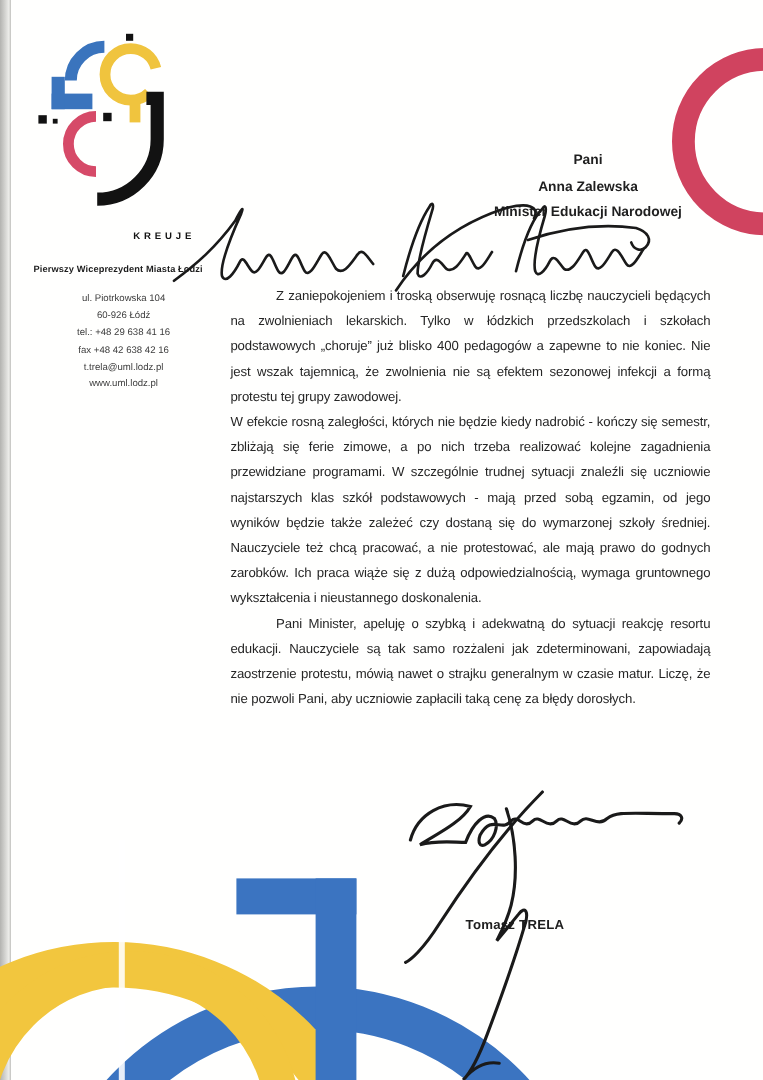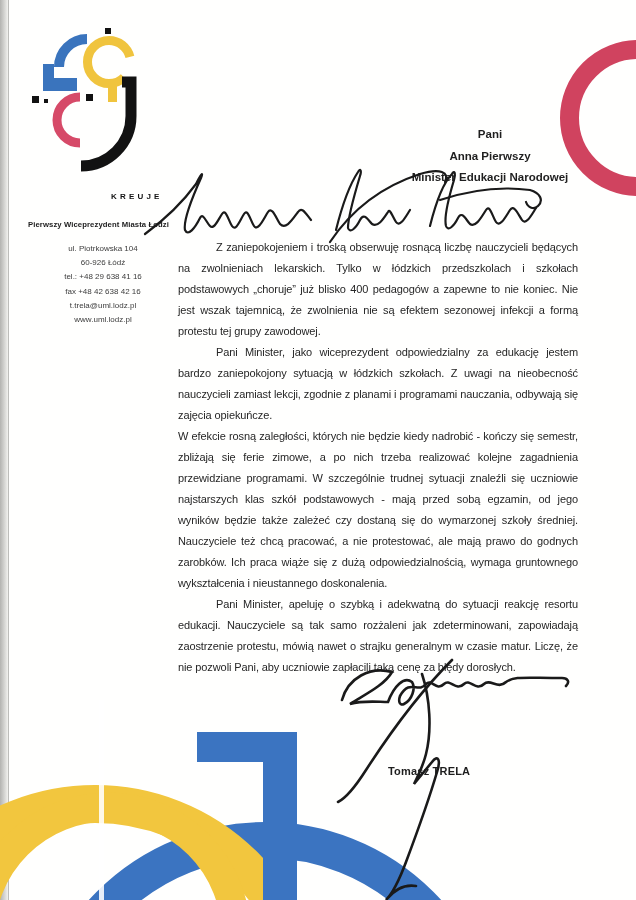--- a/index.html
+++ b/index.html
@@ -36,21 +36,21 @@
     position:absolute;left:28px;top:242px;width:150px;
     font-size:8px;line-height:14.2px;color:#3c3c3c;text-align:center;
   }
   
   .recipient{
     position:absolute;left:375px;top:124px;width:230px;
     font-size:11.5px;font-weight:bold;line-height:21.5px;color:#1f1f1f;text-align:center;
   }
   
   .letter-body{
-    position:absolute;left:178px;top:237px;width:400px;
+    position:absolute;left:192px;top:237px;width:400px;
     font-size:11px;line-height:21px;letter-spacing:-0.1px;
     text-align:justify;color:#262626;
   }
   .letter-body p{margin:0;}
   .letter-body p.indent{text-indent:38px;}
   .signer-name{
     position:absolute;left:388px;top:765px;
     font-size:11px;font-weight:bold;color:#1e1e1e;letter-spacing:.2px;
   }
   .handwriting{position:absolute;pointer-events:none;}
@@ -102,41 +102,40 @@
     <div>ul. Piotrkowska 104</div>
     <div>60-926 Łódź</div>
     <div>tel.: +48 29 638 41 16</div>
     <div>fax +48 42 638 42 16</div>
     <div>t.trela@uml.lodz.pl</div>
     <div>www.uml.lodz.pl</div>
   </div>
 
   <div class="recipient">
     <div>Pani</div>
-    <div>Anna Pierwszy</div>
+    <div>Anna Zalewska</div>
     <div>Minister Edukacji Narodowej</div>
   </div>
 
   <svg class="handwriting salutation-svg" viewBox="0 0 410 88" fill="none" stroke="#1a1a1a" stroke-width="2.2" stroke-linecap="round">
     <path d="M5,72 C24,58 40,44 56,22 C60,14 64,8 61,16 C52,36 43,58 45,68 C48,75 55,66 60,56
              C63,50 66,60 70,64 C74,68 78,58 82,52 C86,46 88,58 92,64 C96,70 100,58 104,52
              C108,46 110,58 114,64 C118,70 124,56 128,50 C132,44 136,56 140,62 C146,68 152,58 158,50
              C162,44 166,52 171,58"></path>
     <path d="M196,68 C202,44 210,22 218,10 C220,6 222,8 220,14 C214,34 208,56 208,66 C210,72 216,66 220,58
              C224,50 228,58 232,62 C238,66 244,56 248,50 C250,46 252,54 256,60 C260,66 266,54 270,48"></path>
     <path d="M190,80 C210,50 240,25 280,12 C300,6 310,10 305,20"></path>
     <path d="M290,64 C296,40 304,20 312,12 C314,8 316,10 314,18 C308,38 304,56 306,64 C308,70 314,64 318,56
              C322,48 326,58 330,62 C336,66 342,54 346,48 C350,42 352,54 356,60 C360,66 366,54 370,48
              C374,42 378,52 382,58 C386,64 392,52 396,46"></path>
     <path d="M300,38 C330,28 360,24 390,28 C400,31 404,38 398,44 C394,48 388,46 386,40"></path>
   </svg>
 
   <div class="letter-body">
     <p class="indent">Z zaniepokojeniem i troską obserwuję rosnącą liczbę nauczycieli będących na zwolnieniach lekarskich. Tylko w łódzkich przedszkolach i szkołach podstawowych „choruje” już blisko 400 pedagogów a zapewne to nie koniec. Nie jest wszak tajemnicą, że zwolnienia nie są efektem sezonowej infekcji a formą protestu tej grupy zawodowej.</p>
-    <p class="indent">Pani Minister, jako wiceprezydent odpowiedzialny za edukację jestem bardzo zaniepokojony sytuacją w łódzkich szkołach. Z uwagi na nieobecność nauczycieli zamiast lekcji, zgodnie z planami i programami nauczania, odbywają się zajęcia opiekuńcze.</p>
     <p>W efekcie rosną zaległości, których nie będzie kiedy nadrobić - kończy się semestr, zbliżają się ferie zimowe, a po nich trzeba realizować kolejne zagadnienia przewidziane programami. W szczególnie trudnej sytuacji znaleźli się uczniowie najstarszych klas szkół podstawowych - mają przed sobą egzamin, od jego wyników będzie także zależeć czy dostaną się do wymarzonej szkoły średniej. Nauczyciele też chcą pracować, a nie protestować, ale mają prawo do godnych zarobków. Ich praca wiąże się z dużą odpowiedzialnością, wymaga gruntownego wykształcenia i nieustannego doskonalenia.</p>
     <p class="indent">Pani Minister, apeluję o szybką i adekwatną do sytuacji reakcję resortu edukacji. Nauczyciele są tak samo rozżaleni jak zdeterminowani, zapowiadają zaostrzenie protestu, mówią nawet o strajku generalnym w czasie matur. Liczę, że nie pozwoli Pani, aby uczniowie zapłacili taką cenę za błędy dorosłych.</p>
   </div>
 
   <div class="signer-name">Tomasz TRELA</div>
 
   <svg class="handwriting signature-svg" viewBox="0 0 300 250" fill="none" stroke="#1a1a1a" stroke-width="2.6" stroke-linecap="round">
     <path d="M42,50 C48,28 70,16 92,22 C84,36 62,46 50,54 C64,50 78,52 88,52 C94,36 104,26 112,32
              C116,38 112,50 104,54 C100,56 98,52 100,46 C110,28 118,44 126,34 C132,28 136,42 144,34
              C150,28 156,42 164,34 C170,28 176,42 184,34 C190,28 198,40 206,32 C214,26 224,28 262,28

